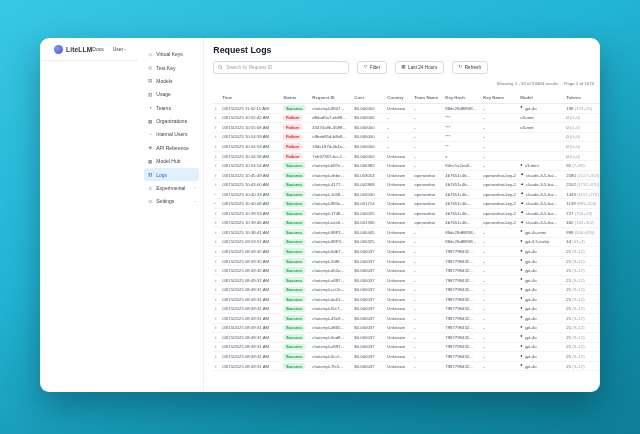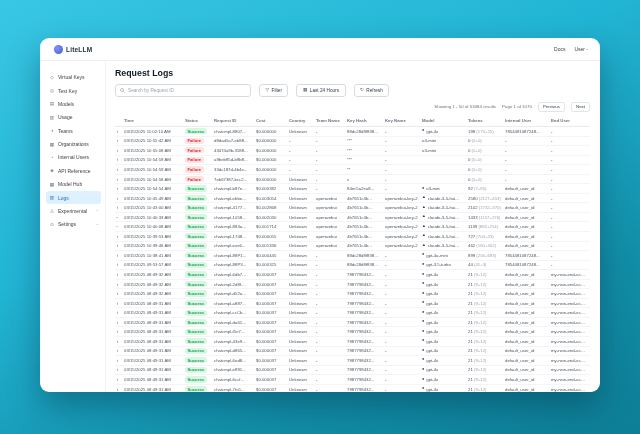--- a/index.html
+++ b/index.html
@@ -5,21 +5,21 @@
   html,body{margin:0;padding:0;}
   body{
     width:640px;height:434px;overflow:hidden;position:relative;
     font-family:"Liberation Sans", sans-serif;
     background:linear-gradient(155deg,#38c7e4 0%,#22b4d4 40%,#128ea8 75%,#0d7e95 100%);
   }
   .card{
     position:absolute;left:40px;top:38px;width:560px;height:354px;
     background:#ffffff;border-radius:9px;overflow:hidden;
     box-shadow:0 14px 32px rgba(0,40,60,.38);
-    display:flex;flex-direction:column;
+    display:flex;flex-direction:row;
   }
   
   .topbar{flex:0 0 auto;height:22px;display:flex;align-items:center;justify-content:space-between;
     padding:0 12px 0 14px;border-bottom:1px solid #eeeeee;}
   .brand{display:flex;align-items:center;gap:3px;}
   .brand-logo{width:9px;height:9px;border-radius:50%;background:radial-gradient(circle at 35% 35%,#7f97f5,#4656d8);}
   .brand-name{font-size:6.5px;font-weight:bold;color:#1f2937;letter-spacing:.2px;}
   .top-links{display:flex;align-items:center;gap:9px;font-size:5px;color:#374151;}
   .top-link{display:flex;align-items:center;gap:1.5px;cursor:pointer;}
   .chev-down{display:inline-block;transform:rotate(90deg);font-size:4.5px;color:#6b7280;}

